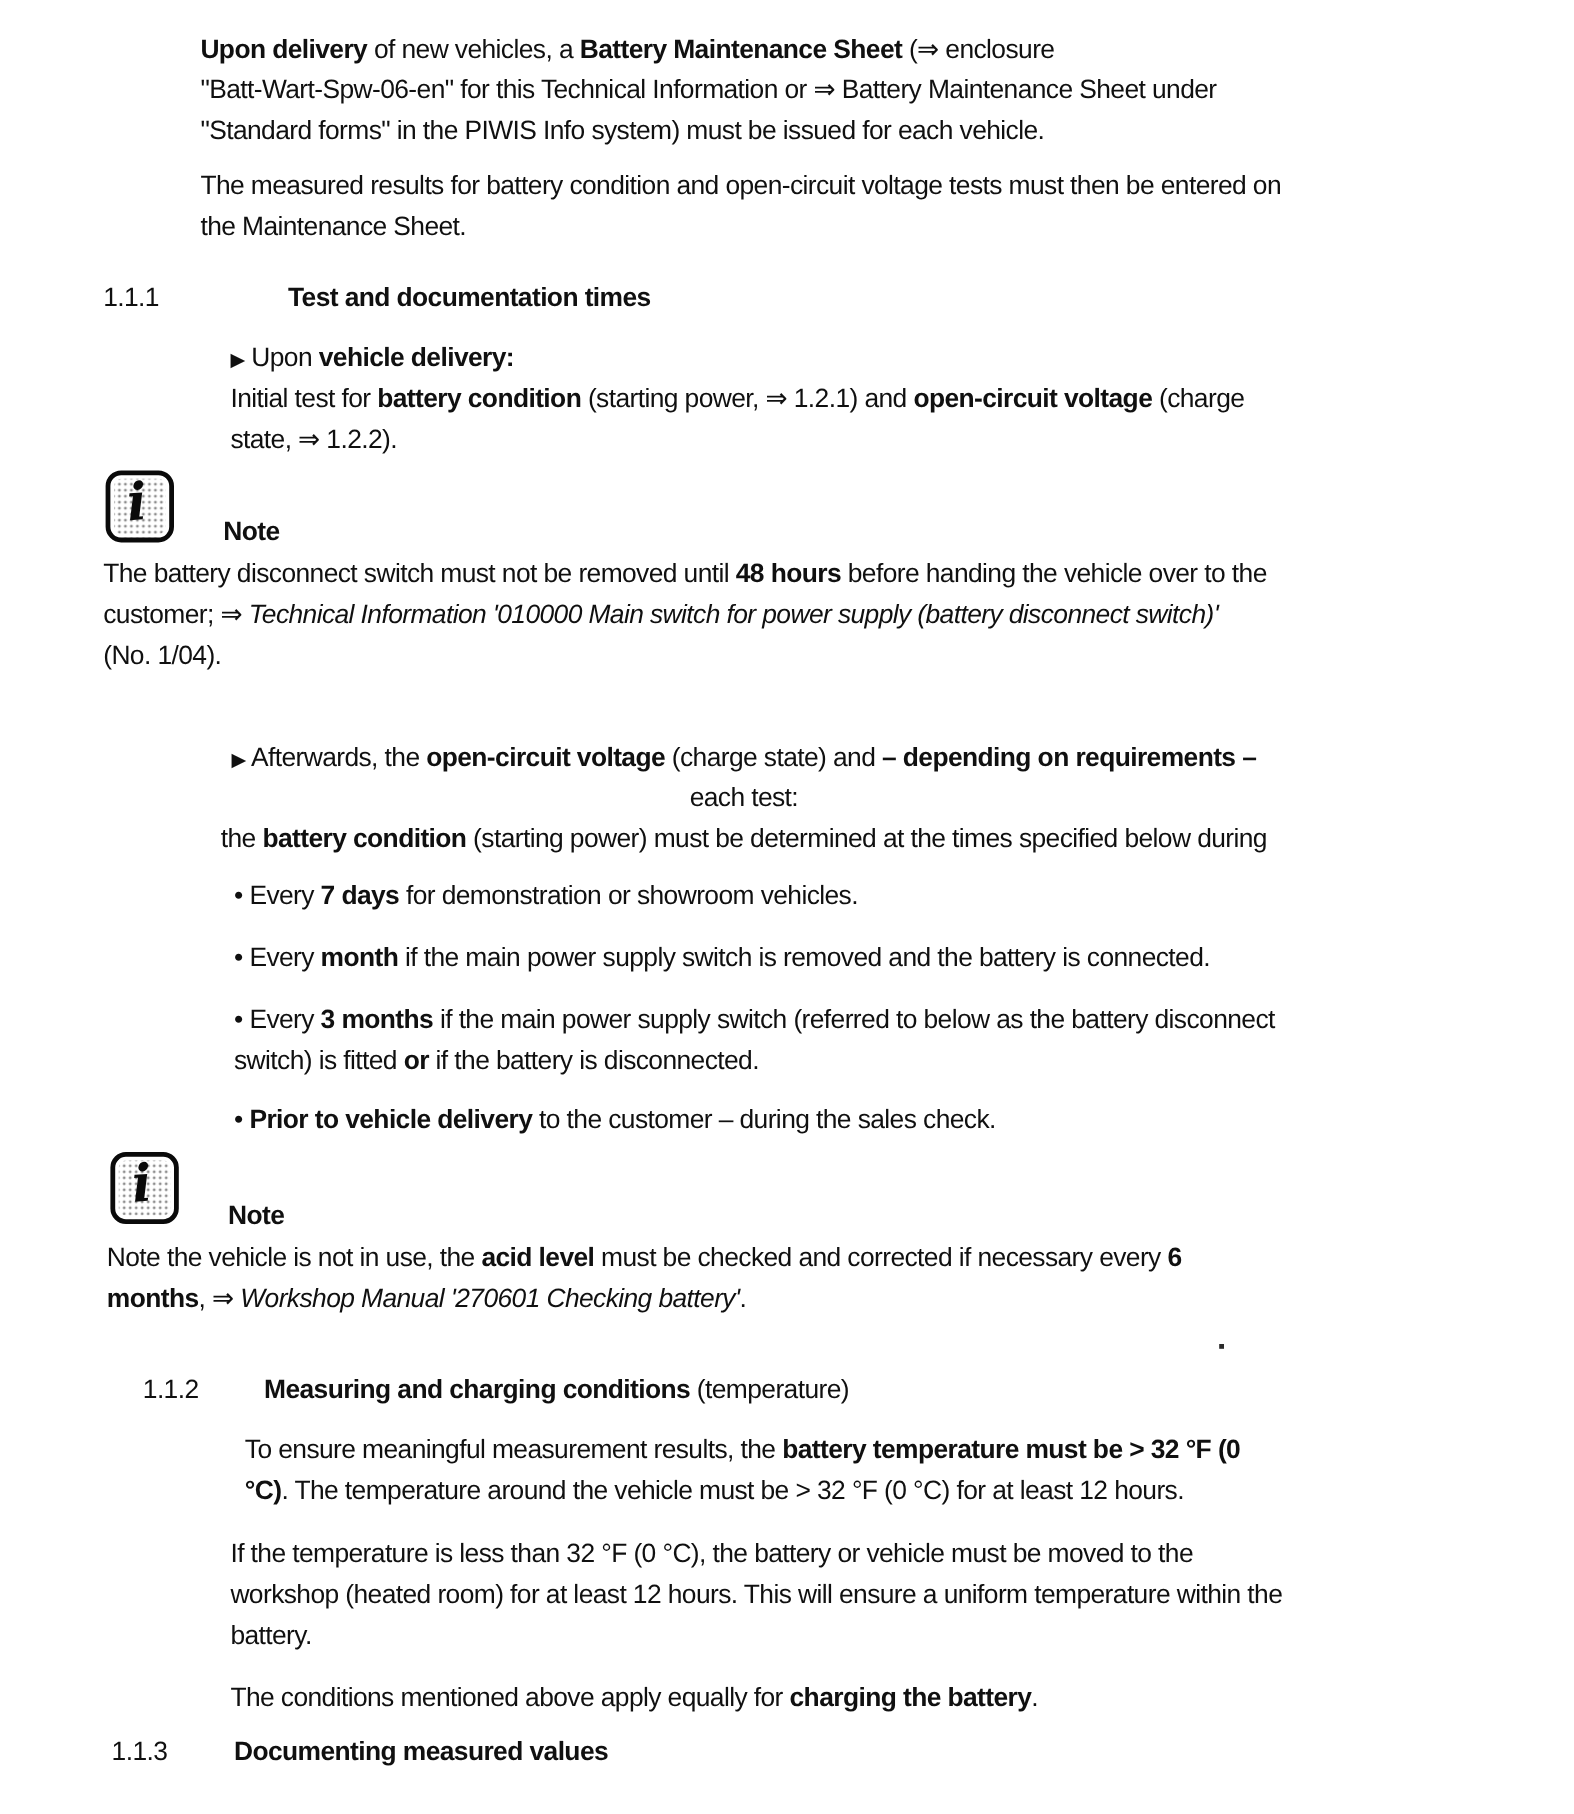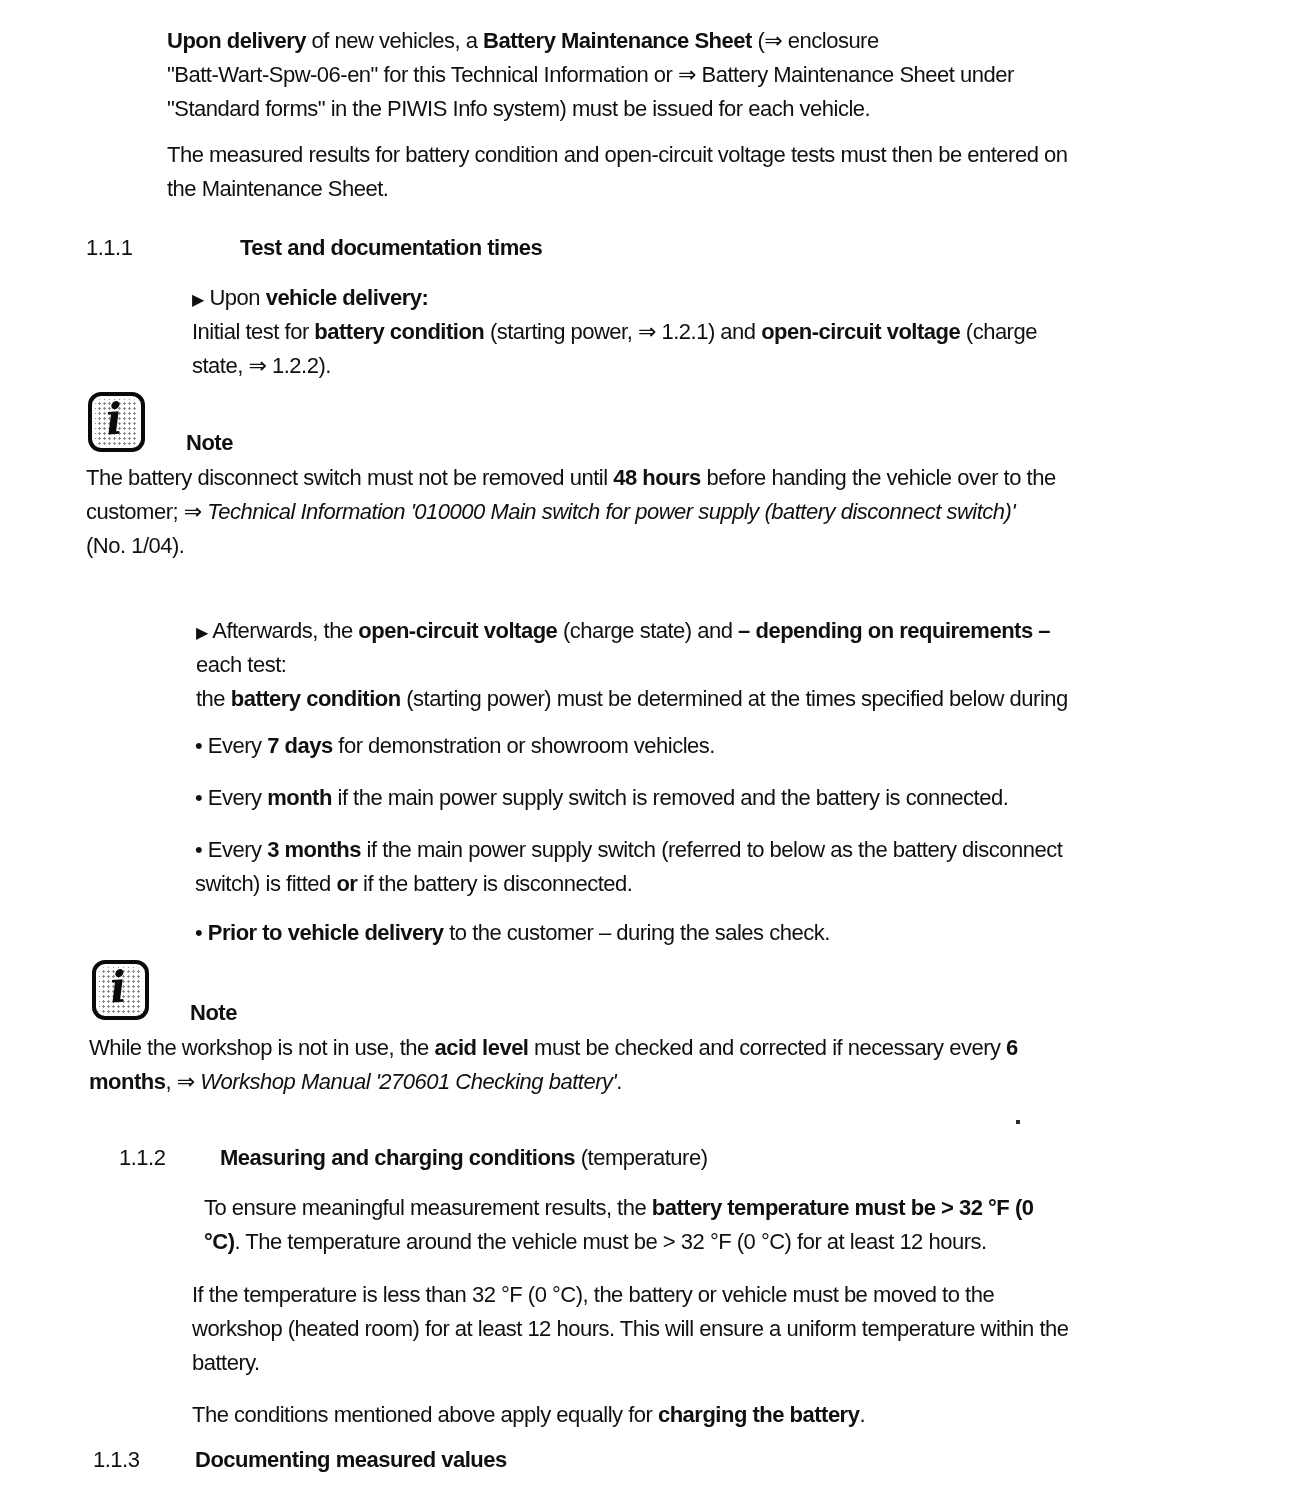--- a/index.html
+++ b/index.html
@@ -116,21 +116,21 @@
   <div class="note-icon" style="left:88px; top:392px;">
     <span class="note-i">i</span>
   </div>
   <div class="note-label" style="left:186px; top:426px;">Note</div>
   <div class="block" style="left:86px; top:461px;">
       <div class="line"><span>The battery disconnect switch must not be removed until </span><span class="b">48 hours</span><span> before handing the vehicle over to the</span></div>
       <div class="line"><span>customer; ⇒ </span><span class="i">Technical Information '010000 Main switch for power supply (battery disconnect switch)'</span></div>
       <div class="line"><span>(No. 1/04).</span></div>
     </div>
 
-  <div class="block" style="left:196px; top:614px;">
+  <div class="block" style="left:184px; top:614px;text-align:center;">
       <div class="line"><span class="tri">▶</span><span> Afterwards, the </span><span class="b">open-circuit voltage</span><span> (charge state) and </span><span class="b">– depending on requirements –</span></div>
       <div class="line"><span>each test:</span></div>
       <div class="line"><span>the </span><span class="b">battery condition</span><span> (starting power) must be determined at the times specified below during</span></div>
     </div>
 
   <div class="block" style="left:195px; top:729px;">
       <div class="line"><span>• Every </span><span class="b">7 days</span><span> for demonstration or showroom vehicles.</span></div>
     </div>
 
   <div class="block" style="left:195px; top:781px;">
@@ -144,21 +144,21 @@
 
   <div class="block" style="left:195px; top:916px;">
       <div class="line"><span>• </span><span class="b">Prior to vehicle delivery</span><span> to the customer – during the sales check.</span></div>
     </div>
 
   <div class="note-icon" style="left:92px; top:960px;">
     <span class="note-i">i</span>
   </div>
   <div class="note-label" style="left:190px; top:996px;">Note</div>
   <div class="block" style="left:89px; top:1031px;">
-      <div class="line"><span>While the workshop is not in use, the </span><span class="b">acid level</span><span> must be checked and corrected if necessary every </span><span class="b">6</span></div>
+      <div class="line"><span>Note the vehicle is not in use, the </span><span class="b">acid level</span><span> must be checked and corrected if necessary every </span><span class="b">6</span></div>
       <div class="line"><span class="b">months</span><span>, ⇒ </span><span class="i">Workshop Manual '270601 Checking battery'</span><span>.</span></div>
     </div>
 
   <div class="speck"></div>
 
   <div class="section-row" style="top:1141px;margin-left:28px;">
     <span class="secnum" style="left:91px;">1.1.2</span>
     <span class="sechead" style="left:192px;"><span class="b">Measuring and charging conditions</span><span> (temperature)</span></span>
   </div>
 

